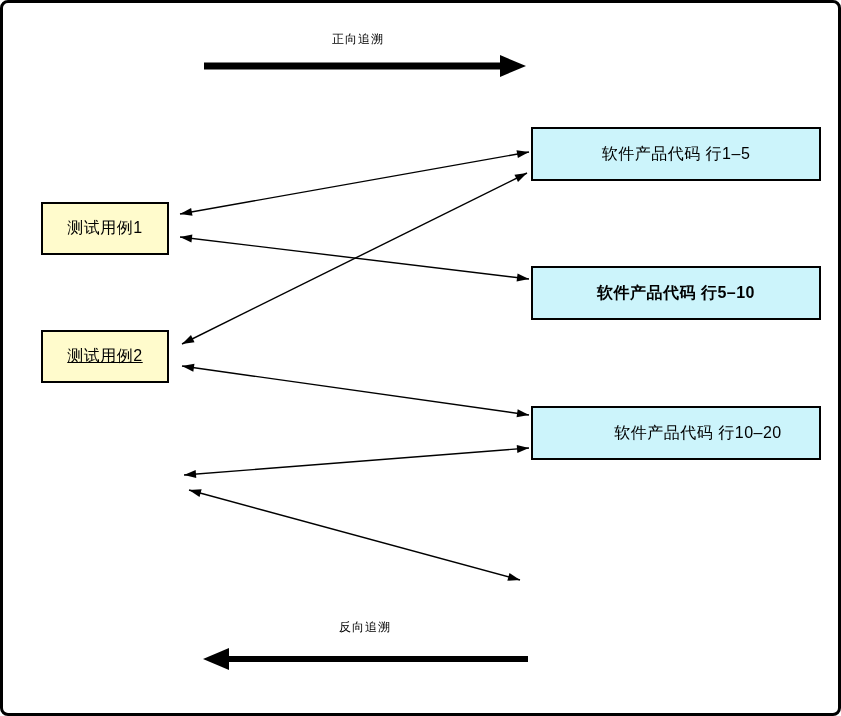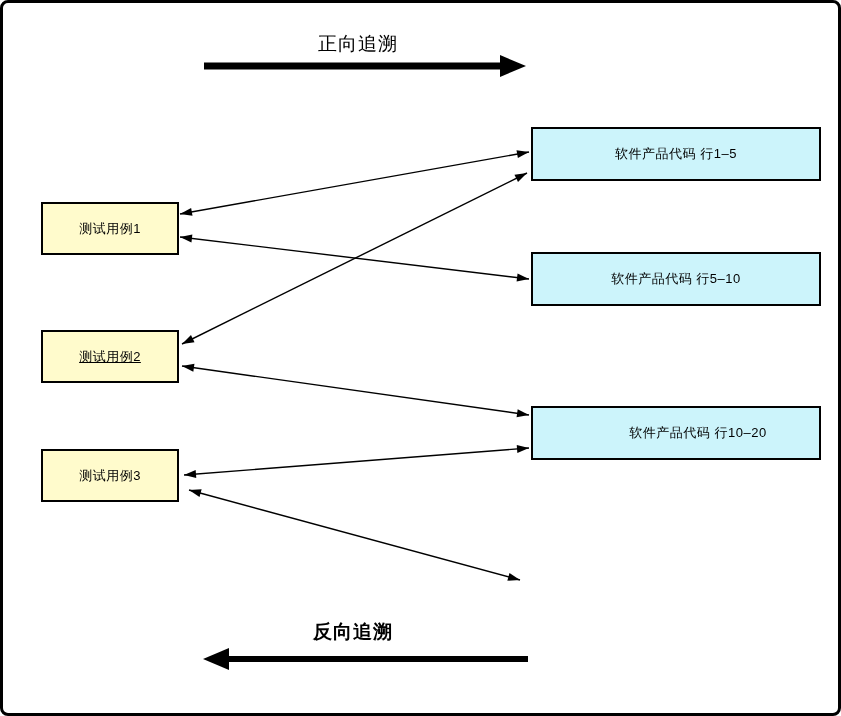--- a/index.html
+++ b/index.html
@@ -25,53 +25,53 @@
     width: 841px;
     height: 716px;
   }
   .node {
     position: absolute;
     box-sizing: border-box;
     border: 2px solid #000000;
     display: flex;
     align-items: center;
     justify-content: center;
-    font-size: 13px;
+    font-size: 16px;
     color: #000000;
     letter-spacing: 0.5px;
   }
   .node.test-case {
     background: #FFFBCC;
     left: 38px;
-    width: 138px;
+    width: 128px;
     height: 53px;
   }
   .node.code-block {
     background: #CCF4FB;
     left: 528px;
     width: 290px;
     height: 54px;
   }
   #tc1 { top: 199px; }
   #tc2 { top: 327px; text-decoration: underline; }
   #tc3 { top: 446px; }
   #c1 { top: 124px; }
-  #c2 { top: 249px; }
+  #c2 { top: 263px; font-weight: bold; }
   #c3 { top: 403px; padding-left: 44px; }
   #c4 { top: 543px; }
   .flow-label {
     position: absolute;
     width: 160px;
     text-align: center;
-    font-size: 19px;
+    font-size: 12px;
     color: #000000;
     letter-spacing: 1px;
   }
   #forward-label { left: 275px; top: 28px; }
-  #backward-label { left: 270px; top: 616px; font-weight: bold; }
+  #backward-label { left: 282px; top: 616px; }
 </style>
 </head>
 <body>
 
 <div class="canvas">
 
   <svg class="connector-layer" width="841" height="716" viewBox="0 0 841 716" xmlns="http://www.w3.org/2000/svg">
     <defs>
 
       <marker id="ah-end" markerUnits="userSpaceOnUse" markerWidth="14" markerHeight="10" refX="13" refY="5" orient="auto">
@@ -100,19 +100,18 @@
     <line x1="179" y1="363" x2="526" y2="412" stroke="#000000" stroke-width="1.4" marker-start="url(#ah-start)" marker-end="url(#ah-end)"></line>
     <line x1="181" y1="472" x2="526" y2="445" stroke="#000000" stroke-width="1.4" marker-start="url(#ah-start)" marker-end="url(#ah-end)"></line>
     <line x1="186" y1="487" x2="517" y2="577" stroke="#000000" stroke-width="1.4" marker-start="url(#ah-start)" marker-end="url(#ah-end)"></line>
   </svg>
 
   <div class="flow-label" id="forward-label">正向追溯</div>
   <div class="flow-label" id="backward-label">反向追溯</div>
 
   <div class="node test-case" id="tc1">测试用例1</div>
   <div class="node test-case" id="tc2">测试用例2</div>
-  <div class="node test-case" id="tc3">测试用例3</div>
 
   <div class="node code-block" id="c1">软件产品代码 行1–5</div>
   <div class="node code-block" id="c2">软件产品代码 行5–10</div>
   <div class="node code-block" id="c3">软件产品代码 行10–20</div>
 
 </div>
 
 </body></html>

